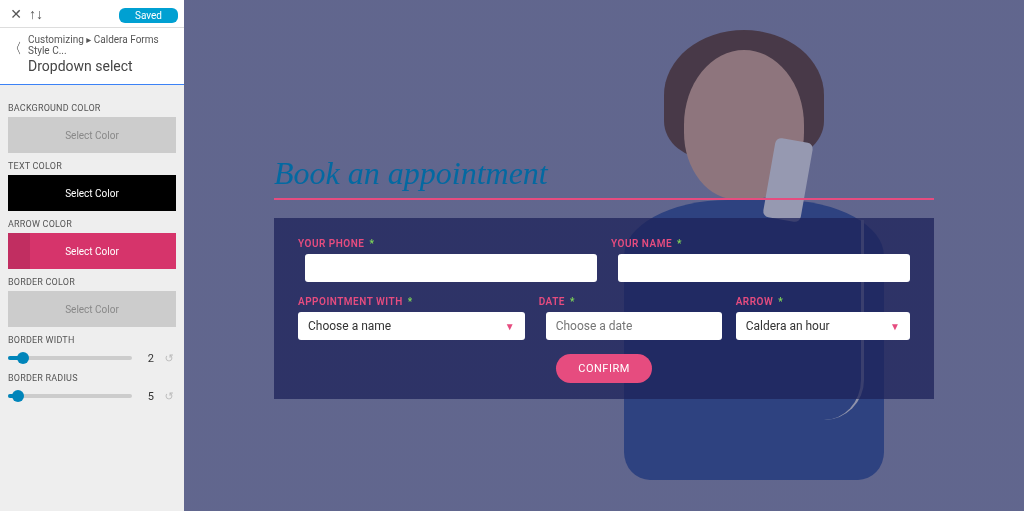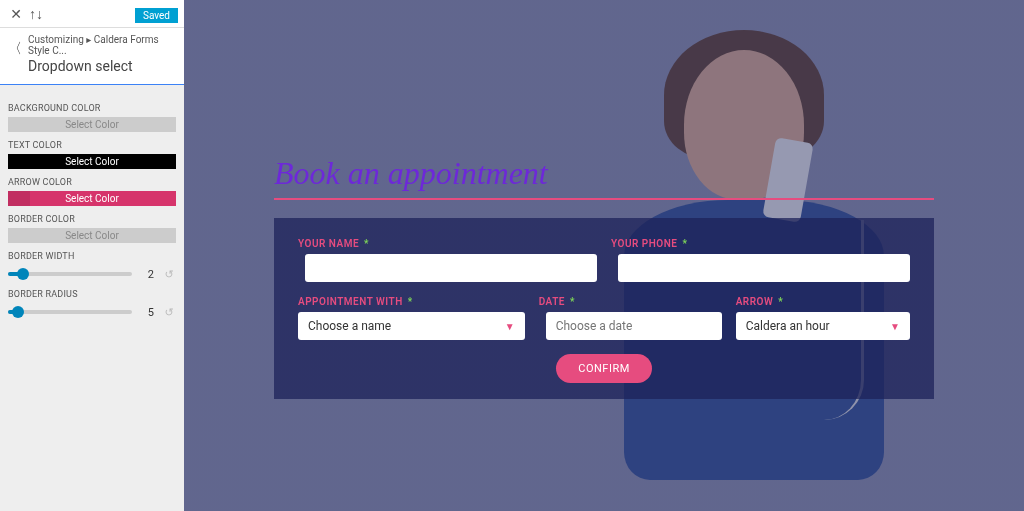--- a/index.html
+++ b/index.html
@@ -2,28 +2,28 @@
 <html><head>
 <meta charset="utf-8">
 <style>
 * { margin: 0; padding: 0; box-sizing: border-box; font-family: -apple-system, BlinkMacSystemFont, "Segoe UI", Roboto, Arial, sans-serif; }
 body { width: 1024px; height: 511px; overflow: hidden; display: flex; background: #eee; }
 
 
 .sidebar { width: 184px; height: 511px; background: #eeeeee; display: flex; flex-direction: column; font-size: 11px; color: #555; }
 .topbar { height: 28px; background: #fff; border-bottom: 1px solid #ddd; display: flex; align-items: center; padding: 0 6px; position: relative; }
 .topbar .iconbtn { width: 20px; height: 20px; display: flex; align-items: center; justify-content: center; cursor: pointer; color: #555; font-size: 14px; }
-.saved-badge { position: absolute; right: 6px; top: 8px; background: #00a0d2; color: #fff; padding: 2px 8px; font-size: 10px; border-radius: 0; }
+.saved-badge { position: absolute; right: 6px; top: 8px; background: #00a0d2; color: #fff; padding: 2px 16px; font-size: 10px; border-radius: 6px; }
 .crumbrow { background: #fff; padding: 6px 10px 2px 28px; font-size: 10px; color: #555; position: relative; }
 .backchev { position: absolute; left: 8px; top: 12px; font-size: 14px; color: #333; cursor: pointer; }
 .section-title { background: #fff; padding: 0 10px 10px 28px; font-size: 14px; color: #444; border-bottom: 1px solid #3b82f6; }
 
 .controls { padding: 10px 8px; overflow-y: auto; }
 .ctrl-label { font-size: 9px; color: #555; text-transform: uppercase; letter-spacing: 0.2px; margin: 8px 0 4px 0; }
-.colorbtn { width: 100%; height: 15px; font-size: 10px; display: flex; align-items: center; justify-content: center; cursor: pointer; border: none; }
+.colorbtn { width: 100%; height: 36px; font-size: 10px; display: flex; align-items: center; justify-content: center; cursor: pointer; border: none; }
 .colorbtn.grey { background: #ccc; color: #888; }
 .colorbtn.black { background: #000; color: #fff; }
 .colorbtn.pink { background: #d6346b; color: #fff; position: relative; }
 .colorbtn.pink::before { content: ""; position: absolute; left: 0; top: 0; bottom: 0; width: 22px; background: #c12e61; }
 
 .sliderrow { display: flex; align-items: center; gap: 8px; margin-top: 6px; }
 .slider { flex: 1; height: 4px; background: #ccc; border-radius: 2px; position: relative; cursor: pointer; }
 .slider .fill { position: absolute; left: 0; top: 0; bottom: 0; background: #0085ba; border-radius: 2px; }
 .slider .thumb { position: absolute; top: 50%; width: 12px; height: 12px; background: #0085ba; border-radius: 50%; transform: translate(-50%, -50%); }
 .slider-val { width: 14px; text-align: right; font-size: 11px; color: #333; }
@@ -34,21 +34,21 @@
 .bgimg { position: absolute; inset: 0; background: linear-gradient(rgba(52,58,110,0.55), rgba(52,58,110,0.55)); }
 .nurse { position: absolute; right: 80px; top: 10px; width: 380px; height: 490px; }
 .nurse .head { position: absolute; left: 120px; top: 40px; width: 120px; height: 150px; background: #d9a789; border-radius: 50% 50% 45% 45%; }
 .nurse .hair { position: absolute; left: 100px; top: 20px; width: 160px; height: 130px; background: #5a3a28; border-radius: 50% 50% 30% 30%; }
 .nurse .body { position: absolute; left: 60px; top: 190px; width: 260px; height: 280px; background: #2a4a8e; border-radius: 40% 40% 10% 10% / 20% 20% 10% 10%; }
 .nurse .phone { position: absolute; left: 205px; top: 130px; width: 38px; height: 80px; background: #e8e8e8; border-radius: 6px; transform: rotate(10deg); }
 .nurse .cord { position: absolute; left: 230px; top: 210px; width: 70px; height: 200px; border-right: 3px solid #ddd; border-radius: 0 0 40px 0; }
 .overlay2 { position: absolute; inset: 0; background: rgba(52,58,110,0.45); }
 
 .content { position: absolute; left: 90px; right: 90px; top: 155px; }
-.heading { font-family: "Brush Script MT", cursive; color: #6d28d9; font-size: 32px; font-style: italic; margin-bottom: 6px; }
+.heading { font-family: "Brush Script MT", cursive; color: #0369a1; font-size: 32px; font-style: italic; margin-bottom: 6px; }
 .hr { height: 2px; background: #e64c7f; margin-bottom: 18px; }
 
 .form-panel { background: rgba(30,35,90,0.75); padding: 20px 24px 16px 24px; }
 .row { display: flex; gap: 14px; margin-bottom: 14px; }
 .field { flex: 1; display: flex; flex-direction: column; }
 .fld-label { font-size: 10px; font-weight: 600; color: #e64c7f; letter-spacing: 0.5px; margin-bottom: 5px; }
 .fld-label .req { color: #7fd858; margin-left: 2px; }
 .fld-input { height: 28px; background: #fff; border: none; border-radius: 3px; padding: 0 10px; font-size: 12px; color: #333; margin-left: 7px; }
 .fld-select { height: 28px; background: #fff; border: none; border-radius: 3px; padding: 0 10px; font-size: 12px; color: #333; display: flex; align-items: center; justify-content: space-between; cursor: pointer; }
 .caret { color: #e64c7f; font-size: 10px; }
@@ -117,25 +117,25 @@
   </div>
   <div class="overlay2"></div>
 
   <div class="content">
     <div class="heading">Book an appointment</div>
     <div class="hr"></div>
 
     <div class="form-panel">
       <div class="row">
         <div class="field">
-          <div class="fld-label"><span>YOUR NAME</span> <span class="req">*</span></div>
+          <div class="fld-label"><span>YOUR PHONE</span> <span class="req">*</span></div>
           <input class="fld-input" type="text" value="" style="">
         </div>
         <div class="field">
-          <div class="fld-label"><span>YOUR PHONE</span> <span class="req">*</span></div>
+          <div class="fld-label"><span>YOUR NAME</span> <span class="req">*</span></div>
           <input class="fld-input" type="text" value="" style="">
         </div>
       </div>
 
       <div class="row">
         <div class="field" style="flex:1.3">
           <div class="fld-label"><span>APPOINTMENT WITH</span> <span class="req">*</span></div>
           <div class="fld-select">
             <span>Choose a name</span>
             <span class="caret">▼</span>

